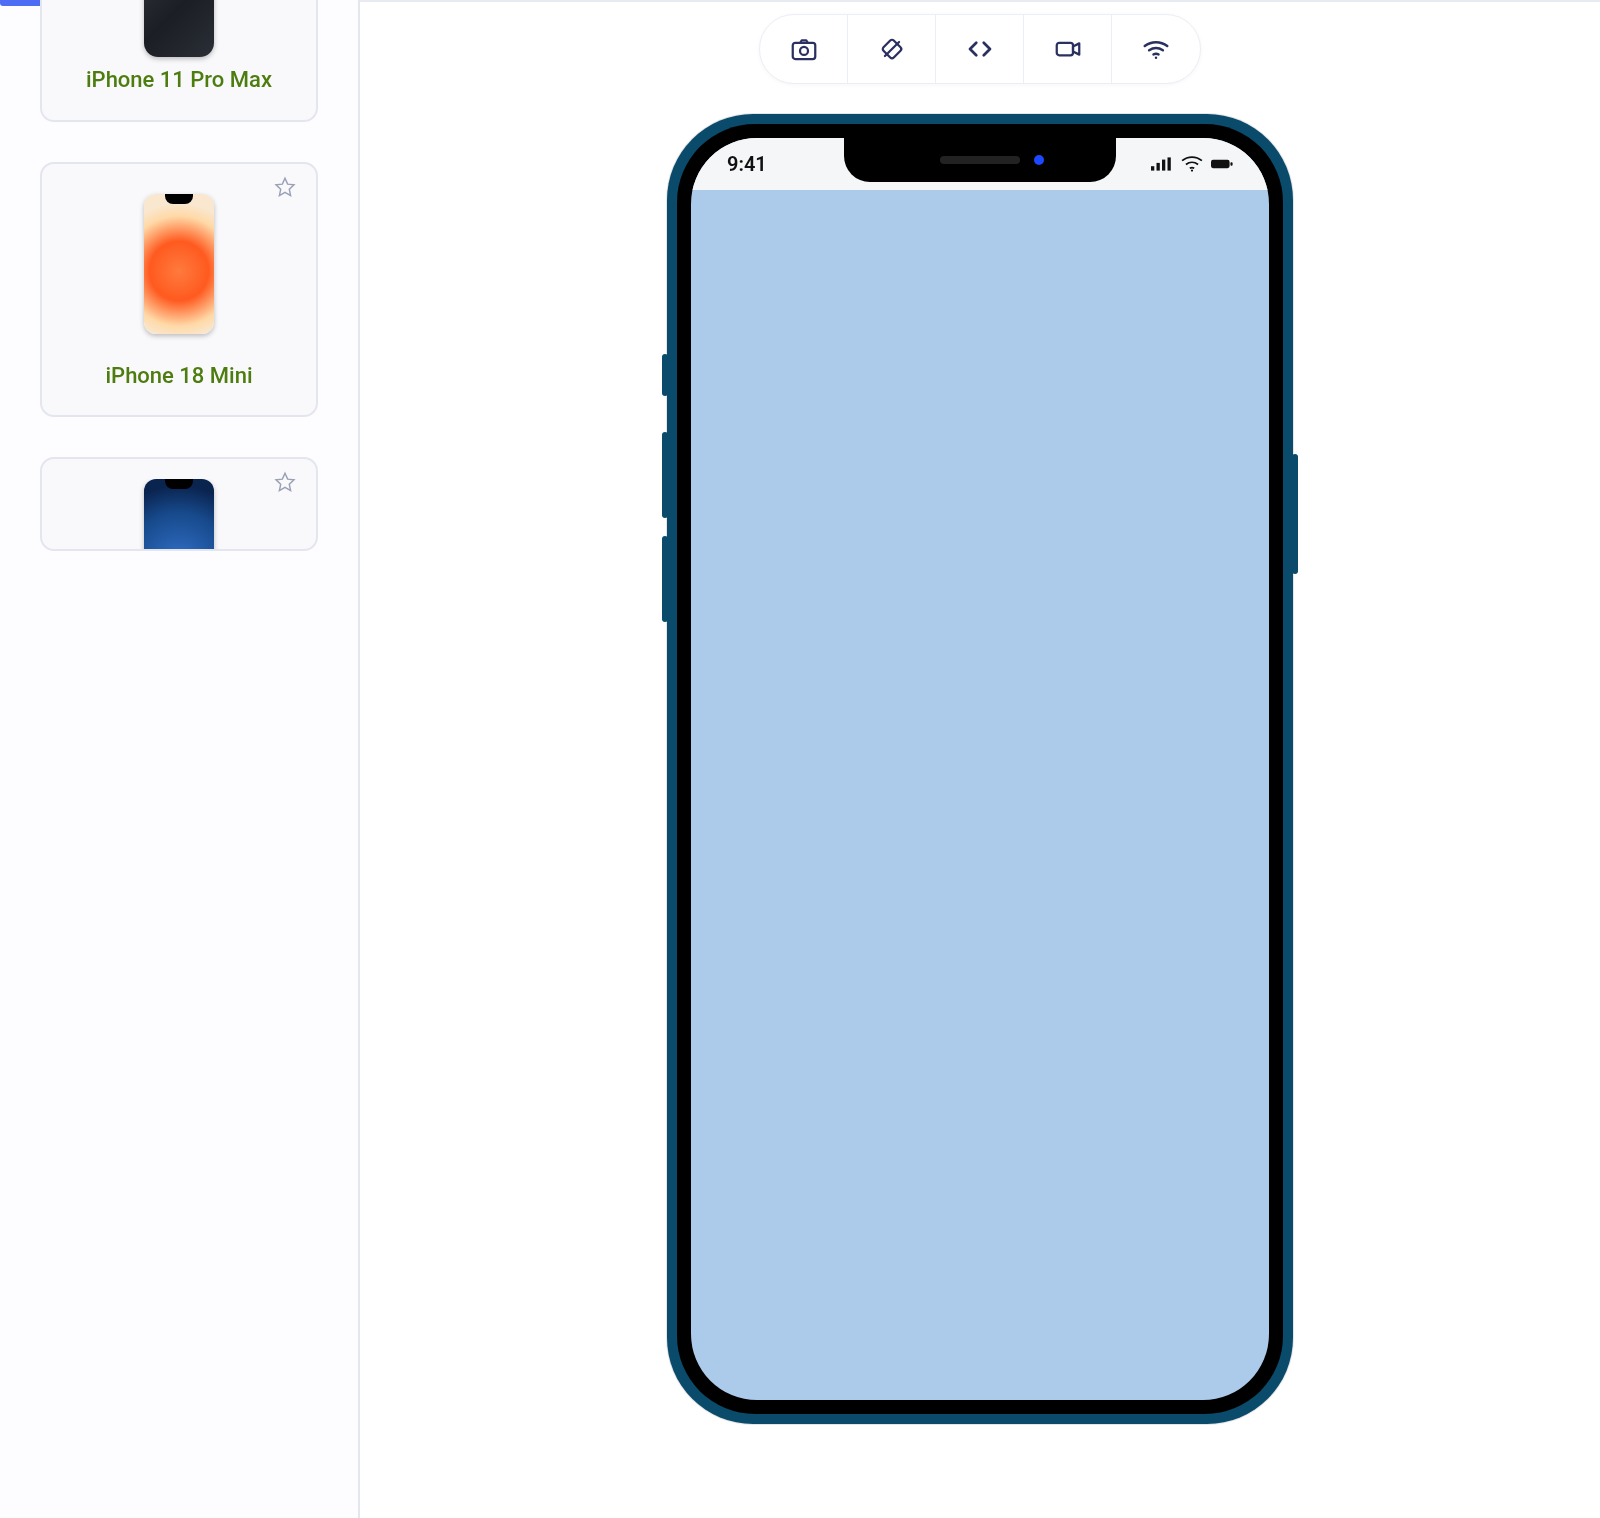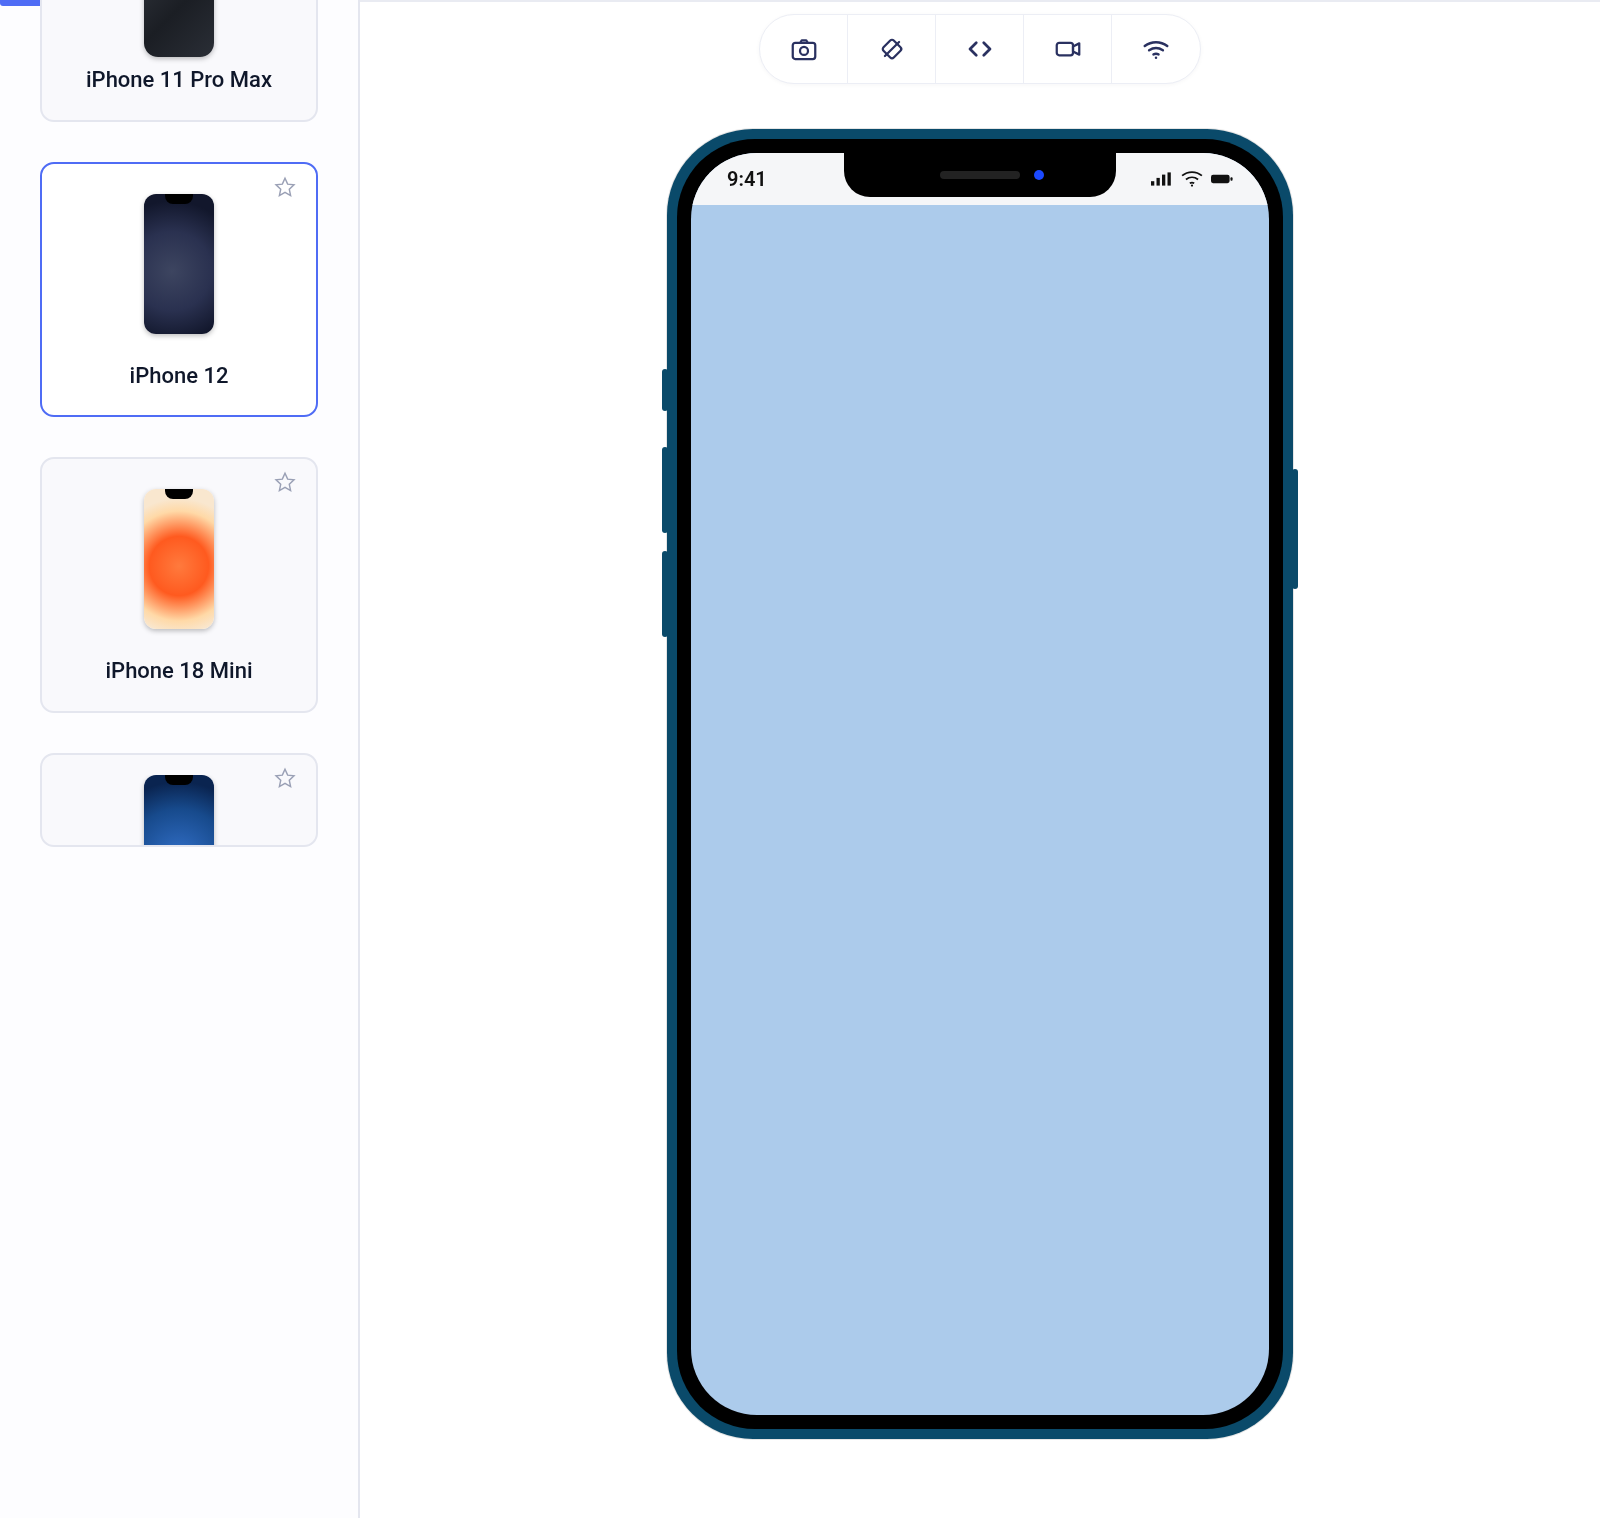--- a/index.html
+++ b/index.html
@@ -96,21 +96,21 @@
       radial-gradient(circle at 50% 55%, #2ea89a 0%, #1d5f93 45%, #0a2548 85%);
     border-radius: 12px;
   }
   .thumb-partial {
     background:
       radial-gradient(circle at 50% 60%, #3370c9 0%, #174a8c 55%, #0a2450 85%);
     border-radius: 12px;
   }
 
   .device-label {
-    color: #0f172a;
+    color: #4d7c0f;
     font-size: 22px;
     font-weight: 500;
     text-align: center;
     line-height: 1.25;
   }
 
   
   .device-card.cropped-top {
     margin-top: -80px;
     padding-top: 0;
@@ -135,21 +135,20 @@
   
   .main {
     flex: 1;
     height: 100%;
     background: #ffffff;
     display: flex;
     flex-direction: column;
     align-items: center;
     position: relative;
     border-top: 2px solid #e9ebf2;
-    gap: 15px;
   }
 
   
   .toolbar {
     margin-top: 12px;
     display: flex;
     background: #ffffff;
     border: 1px solid #eceef5;
     border-radius: 40px;
     box-shadow: 0 1px 4px rgba(20,30,60,0.04);
@@ -276,31 +275,20 @@
 
   <div class="device-list">
 
     <div class="device-card cropped-top">
       <div class="thumb-holder">
         <div class="phone-thumb thumb-11promax"></div>
       </div>
       <div class="device-label">iPhone 11 Pro Max</div>
     </div>
 
-    <div class="device-card selected">
-      <div class="star-btn">
-        <svg viewBox="0 0 24 24" fill="none" stroke="currentColor" stroke-width="1.6">
-          <polygon points="12 2.5 14.9 8.9 21.8 9.7 16.7 14.5 18.1 21.3 12 17.9 5.9 21.3 7.3 14.5 2.2 9.7 9.1 8.9 12 2.5"></polygon>
-        </svg>
-      </div>
-      <div class="thumb-holder">
-        <div class="phone-thumb thumb-12"></div>
-      </div>
-      <div class="device-label">iPhone 12</div>
-    </div>
 
     <div class="device-card">
       <div class="star-btn">
         <svg viewBox="0 0 24 24" fill="none" stroke="currentColor" stroke-width="1.6">
           <polygon points="12 2.5 14.9 8.9 21.8 9.7 16.7 14.5 18.1 21.3 12 17.9 5.9 21.3 7.3 14.5 2.2 9.7 9.1 8.9 12 2.5"></polygon>
         </svg>
       </div>
       <div class="thumb-holder">
         <div class="phone-thumb thumb-12mini"></div>
       </div>

